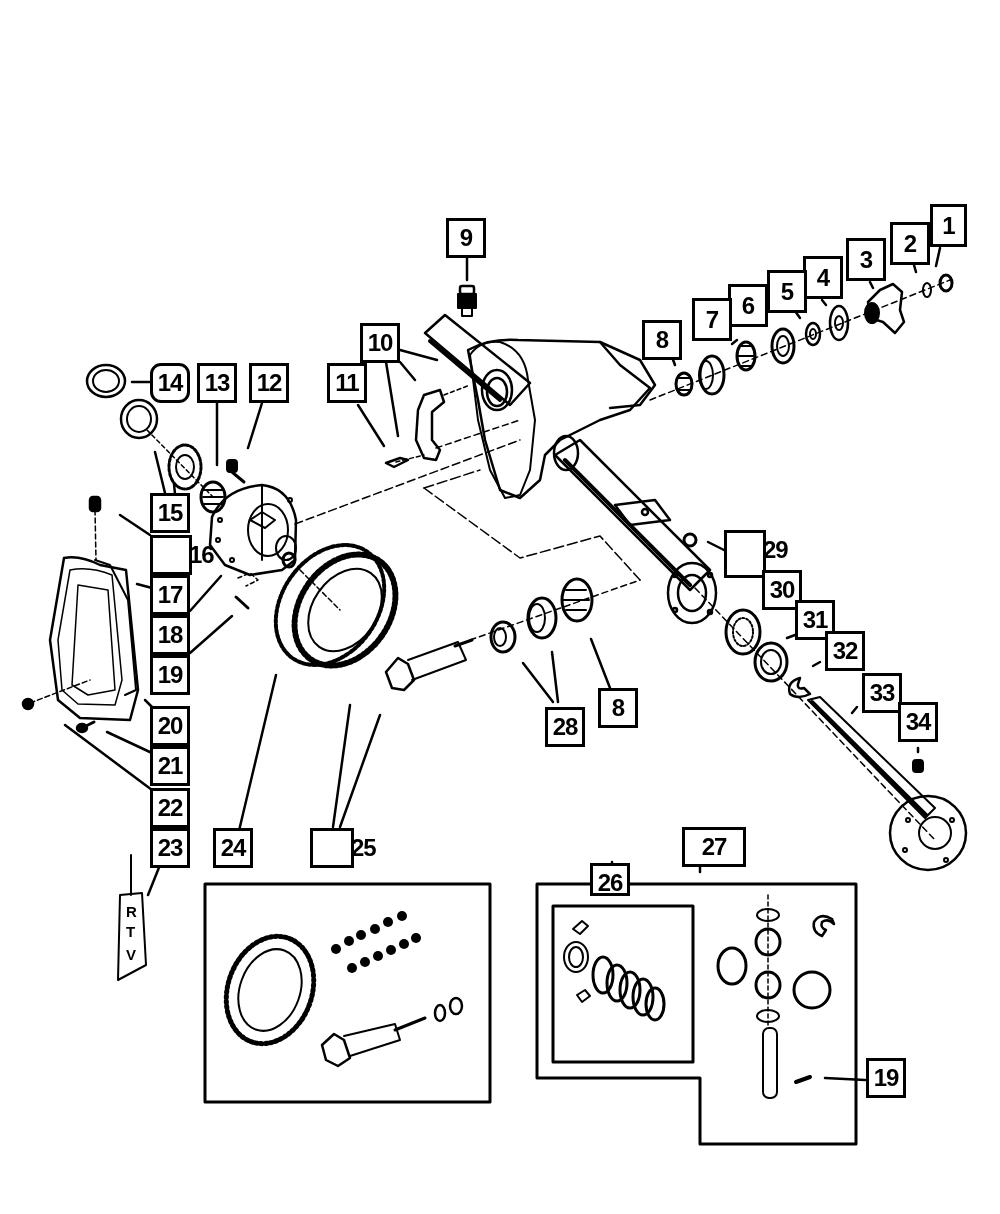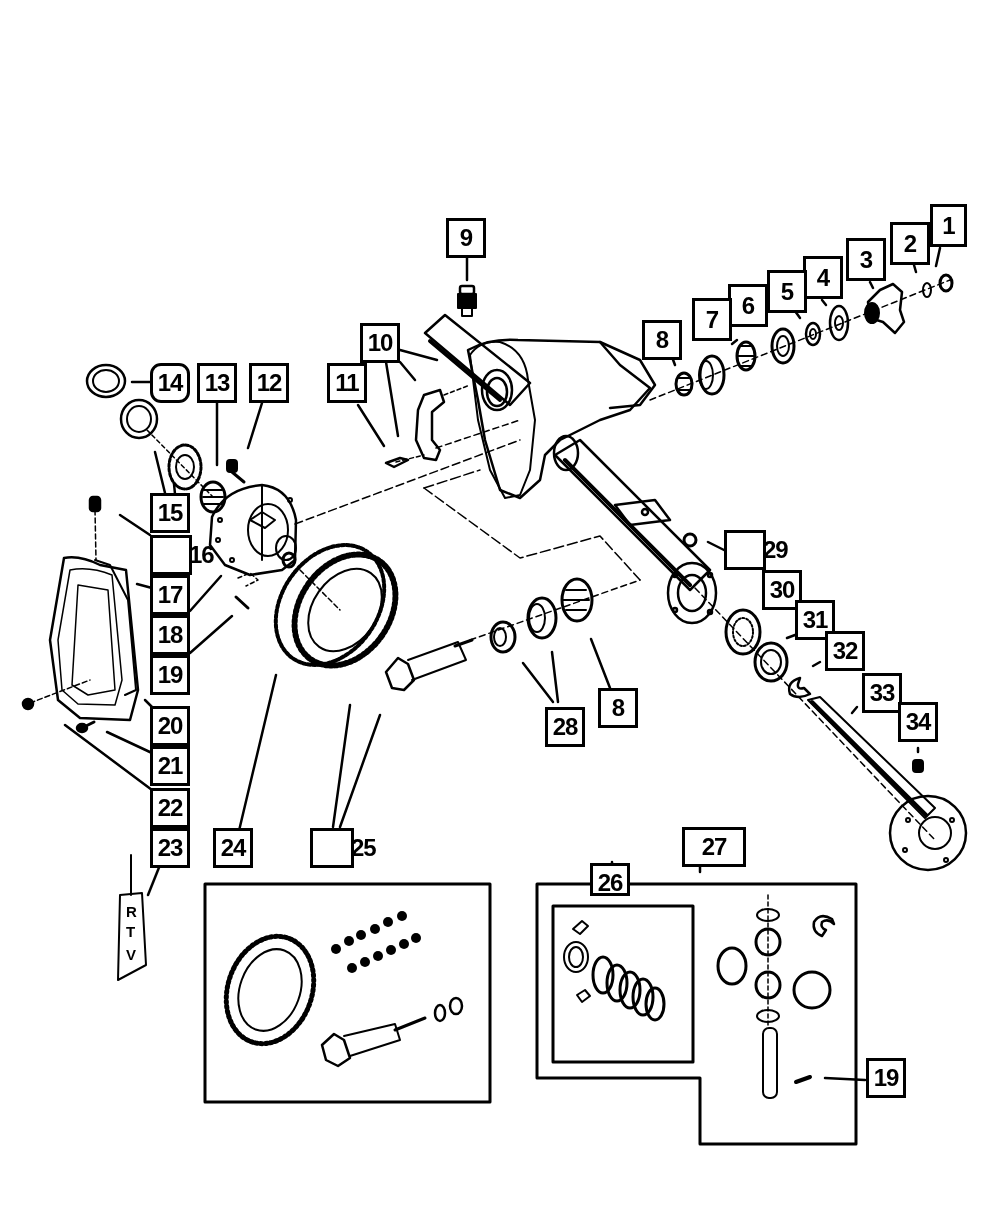--- a/index.html
+++ b/index.html
@@ -310,19 +310,19 @@
 <div class="callout" style="left:150px;top:706px;width:40px;height:40px;line-height:34px;">20</div>
 <div class="callout" style="left:150px;top:746px;width:40px;height:40px;line-height:34px;">21</div>
 <div class="callout" style="left:150px;top:788px;width:40px;height:40px;line-height:34px;">22</div>
 <div class="callout" style="left:150px;top:828px;width:40px;height:40px;line-height:34px;">23</div>
 <div class="callout" style="left:213px;top:828px;width:40px;height:40px;line-height:34px;">24</div>
 <div class="callout" style="left:310px;top:828px;width:40px;height:40px;line-height:34px;padding-left:38px;">25</div>
 <div class="callout" style="left:590px;top:827px;width:40px;height:33px;line-height:34px;margin-top:36px;">26</div>
 <div class="callout" style="left:682px;top:827px;width:64px;height:40px;line-height:34px;">27</div>
 <div class="callout" style="left:545px;top:707px;width:40px;height:40px;line-height:34px;">28</div>
 <div class="callout" style="left:598px;top:688px;width:40px;height:40px;line-height:34px;">8</div>
-<div class="callout" style="left:724px;top:530px;width:40px;height:40px;line-height:34px;padding-left:36px;">29</div>
+<div class="callout" style="left:724px;top:530px;width:40px;height:48px;line-height:34px;padding-left:36px;">29</div>
 <div class="callout" style="left:762px;top:570px;width:40px;height:40px;line-height:34px;">30</div>
 <div class="callout" style="left:795px;top:600px;width:40px;height:40px;line-height:34px;">31</div>
 <div class="callout" style="left:825px;top:631px;width:40px;height:40px;line-height:34px;">32</div>
 <div class="callout" style="left:862px;top:673px;width:40px;height:40px;line-height:34px;">33</div>
 <div class="callout" style="left:898px;top:702px;width:40px;height:40px;line-height:34px;">34</div>
 <div class="callout" style="left:866px;top:1058px;width:40px;height:40px;line-height:34px;">19</div>
 
 </body></html>

